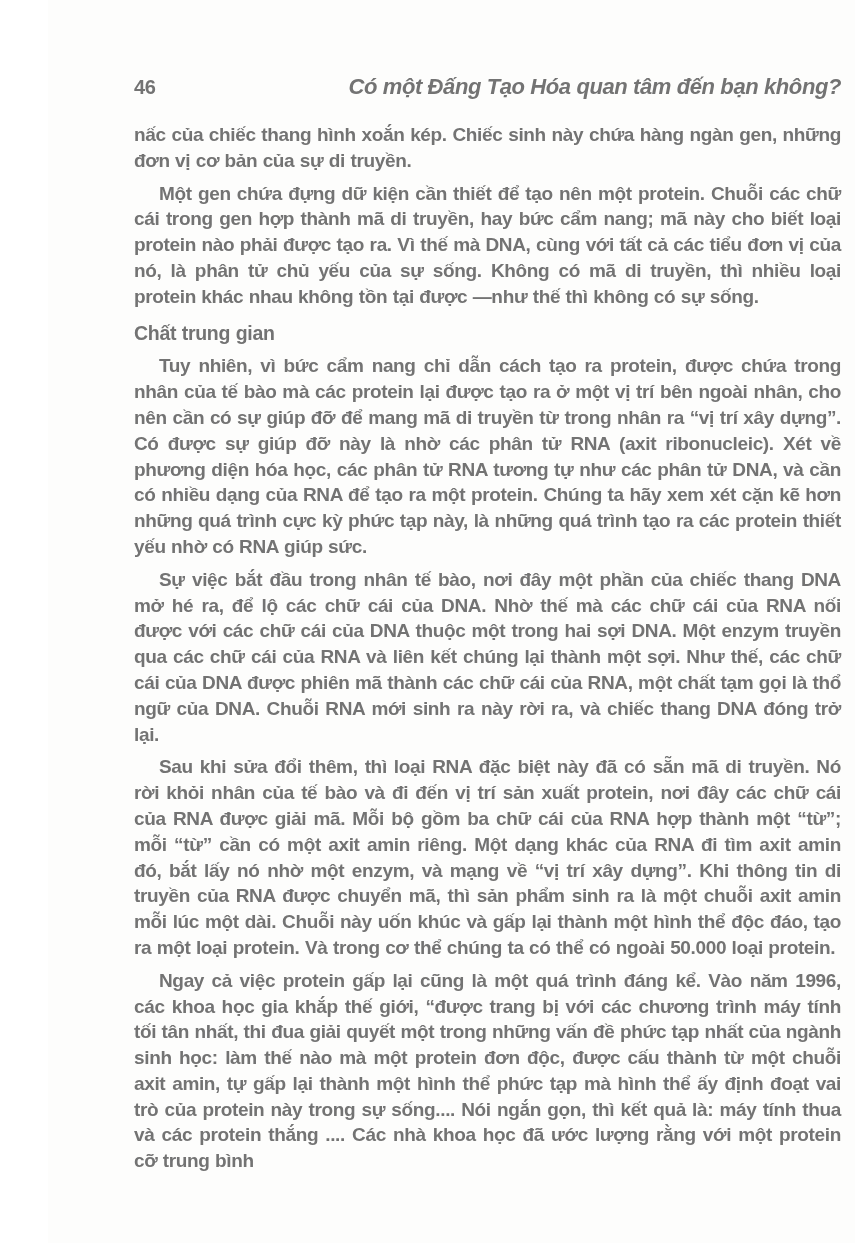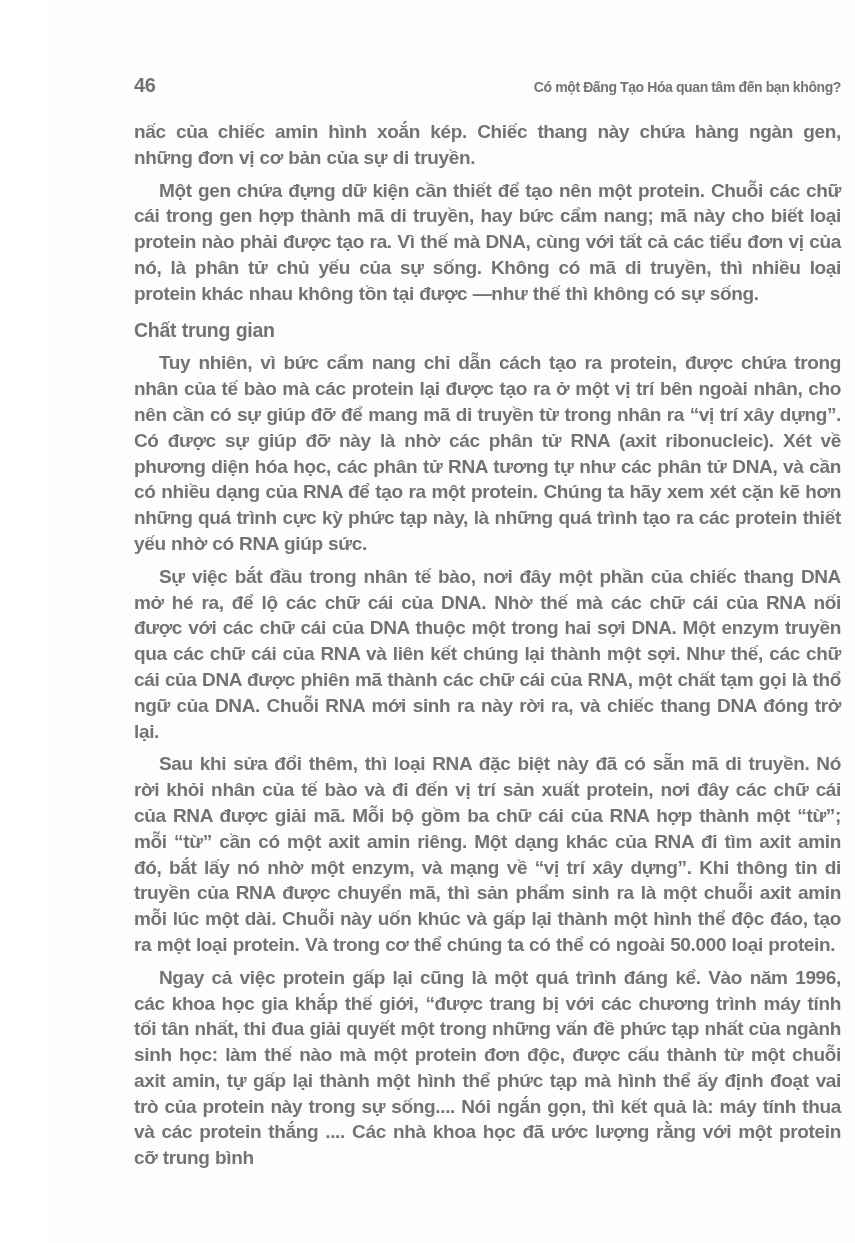--- a/index.html
+++ b/index.html
@@ -24,22 +24,23 @@
     justify-content: space-between;
     align-items: baseline;
     margin-bottom: 22px;
   }
   .page-number {
     font-size: 20px;
     font-weight: bold;
     letter-spacing: -0.3px;
   }
   .running-title {
-    font-size: 14px;
+    font-size: 22px;
     font-weight: bold;
+    font-style: italic;
     letter-spacing: -0.4px;
   }
   .body-text {
     font-size: 19px;
     line-height: 25.8px;
     font-weight: bold;
     letter-spacing: -0.35px;
     word-spacing: 0.5px;
   }
   .para {
@@ -63,21 +64,21 @@
 
 <div class="page">
 
   <div class="running-head">
     <span class="page-number">46</span>
     <span class="running-title">Có một Đấng Tạo Hóa quan tâm đến bạn không?</span>
   </div>
 
   <div class="body-text">
 
-    <p class="para no-indent">nấc của chiếc amin hình xoắn kép. Chiếc thang này chứa hàng ngàn gen, những đơn vị cơ bản của sự di truyền.</p>
+    <p class="para no-indent">nấc của chiếc thang hình xoắn kép. Chiếc sinh này chứa hàng ngàn gen, những đơn vị cơ bản của sự di truyền.</p>
 
     <p class="para">Một gen chứa đựng dữ kiện cần thiết để tạo nên một protein. Chuỗi các chữ cái trong gen hợp thành mã di truyền, hay bức cẩm nang; mã này cho biết loại protein nào phải được tạo ra. Vì thế mà DNA, cùng với tất cả các tiểu đơn vị của nó, là phân tử chủ yếu của sự sống. Không có mã di truyền, thì nhiều loại protein khác nhau không tồn tại được —như thế thì không có sự sống.</p>
 
     <h2 class="section-heading">Chất trung gian</h2>
 
     <p class="para">Tuy nhiên, vì bức cẩm nang chỉ dẫn cách tạo ra protein, được chứa trong nhân của tế bào mà các protein lại được tạo ra ở một vị trí bên ngoài nhân, cho nên cần có sự giúp đỡ để mang mã di truyền từ trong nhân ra “vị trí xây dựng”. Có được sự giúp đỡ này là nhờ các phân tử RNA (axit ribonucleic). Xét về phương diện hóa học, các phân tử RNA tương tự như các phân tử DNA, và cần có nhiều dạng của RNA để tạo ra một protein. Chúng ta hãy xem xét cặn kẽ hơn những quá trình cực kỳ phức tạp này, là những quá trình tạo ra các protein thiết yếu nhờ có RNA giúp sức.</p>
 
     <p class="para">Sự việc bắt đầu trong nhân tế bào, nơi đây một phần của chiếc thang DNA mở hé ra, để lộ các chữ cái của DNA. Nhờ thế mà các chữ cái của RNA nối được với các chữ cái của DNA thuộc một trong hai sợi DNA. Một enzym truyền qua các chữ cái của RNA và liên kết chúng lại thành một sợi. Như thế, các chữ cái của DNA được phiên mã thành các chữ cái của RNA, một chất tạm gọi là thổ ngữ của DNA. Chuỗi RNA mới sinh ra này rời ra, và chiếc thang DNA đóng trở lại.</p>
 
     <p class="para">Sau khi sửa đổi thêm, thì loại RNA đặc biệt này đã có sẵn mã di truyền. Nó rời khỏi nhân của tế bào và đi đến vị trí sản xuất protein, nơi đây các chữ cái của RNA được giải mã. Mỗi bộ gồm ba chữ cái của RNA hợp thành một “từ”; mỗi “từ” cần có một axit amin riêng. Một dạng khác của RNA đi tìm axit amin đó, bắt lấy nó nhờ một enzym, và mạng về “vị trí xây dựng”. Khi thông tin di truyền của RNA được chuyển mã, thì sản phẩm sinh ra là một chuỗi axit amin mỗi lúc một dài. Chuỗi này uốn khúc và gấp lại thành một hình thể độc đáo, tạo ra một loại protein. Và trong cơ thể chúng ta có thể có ngoài 50.000 loại protein.</p>

